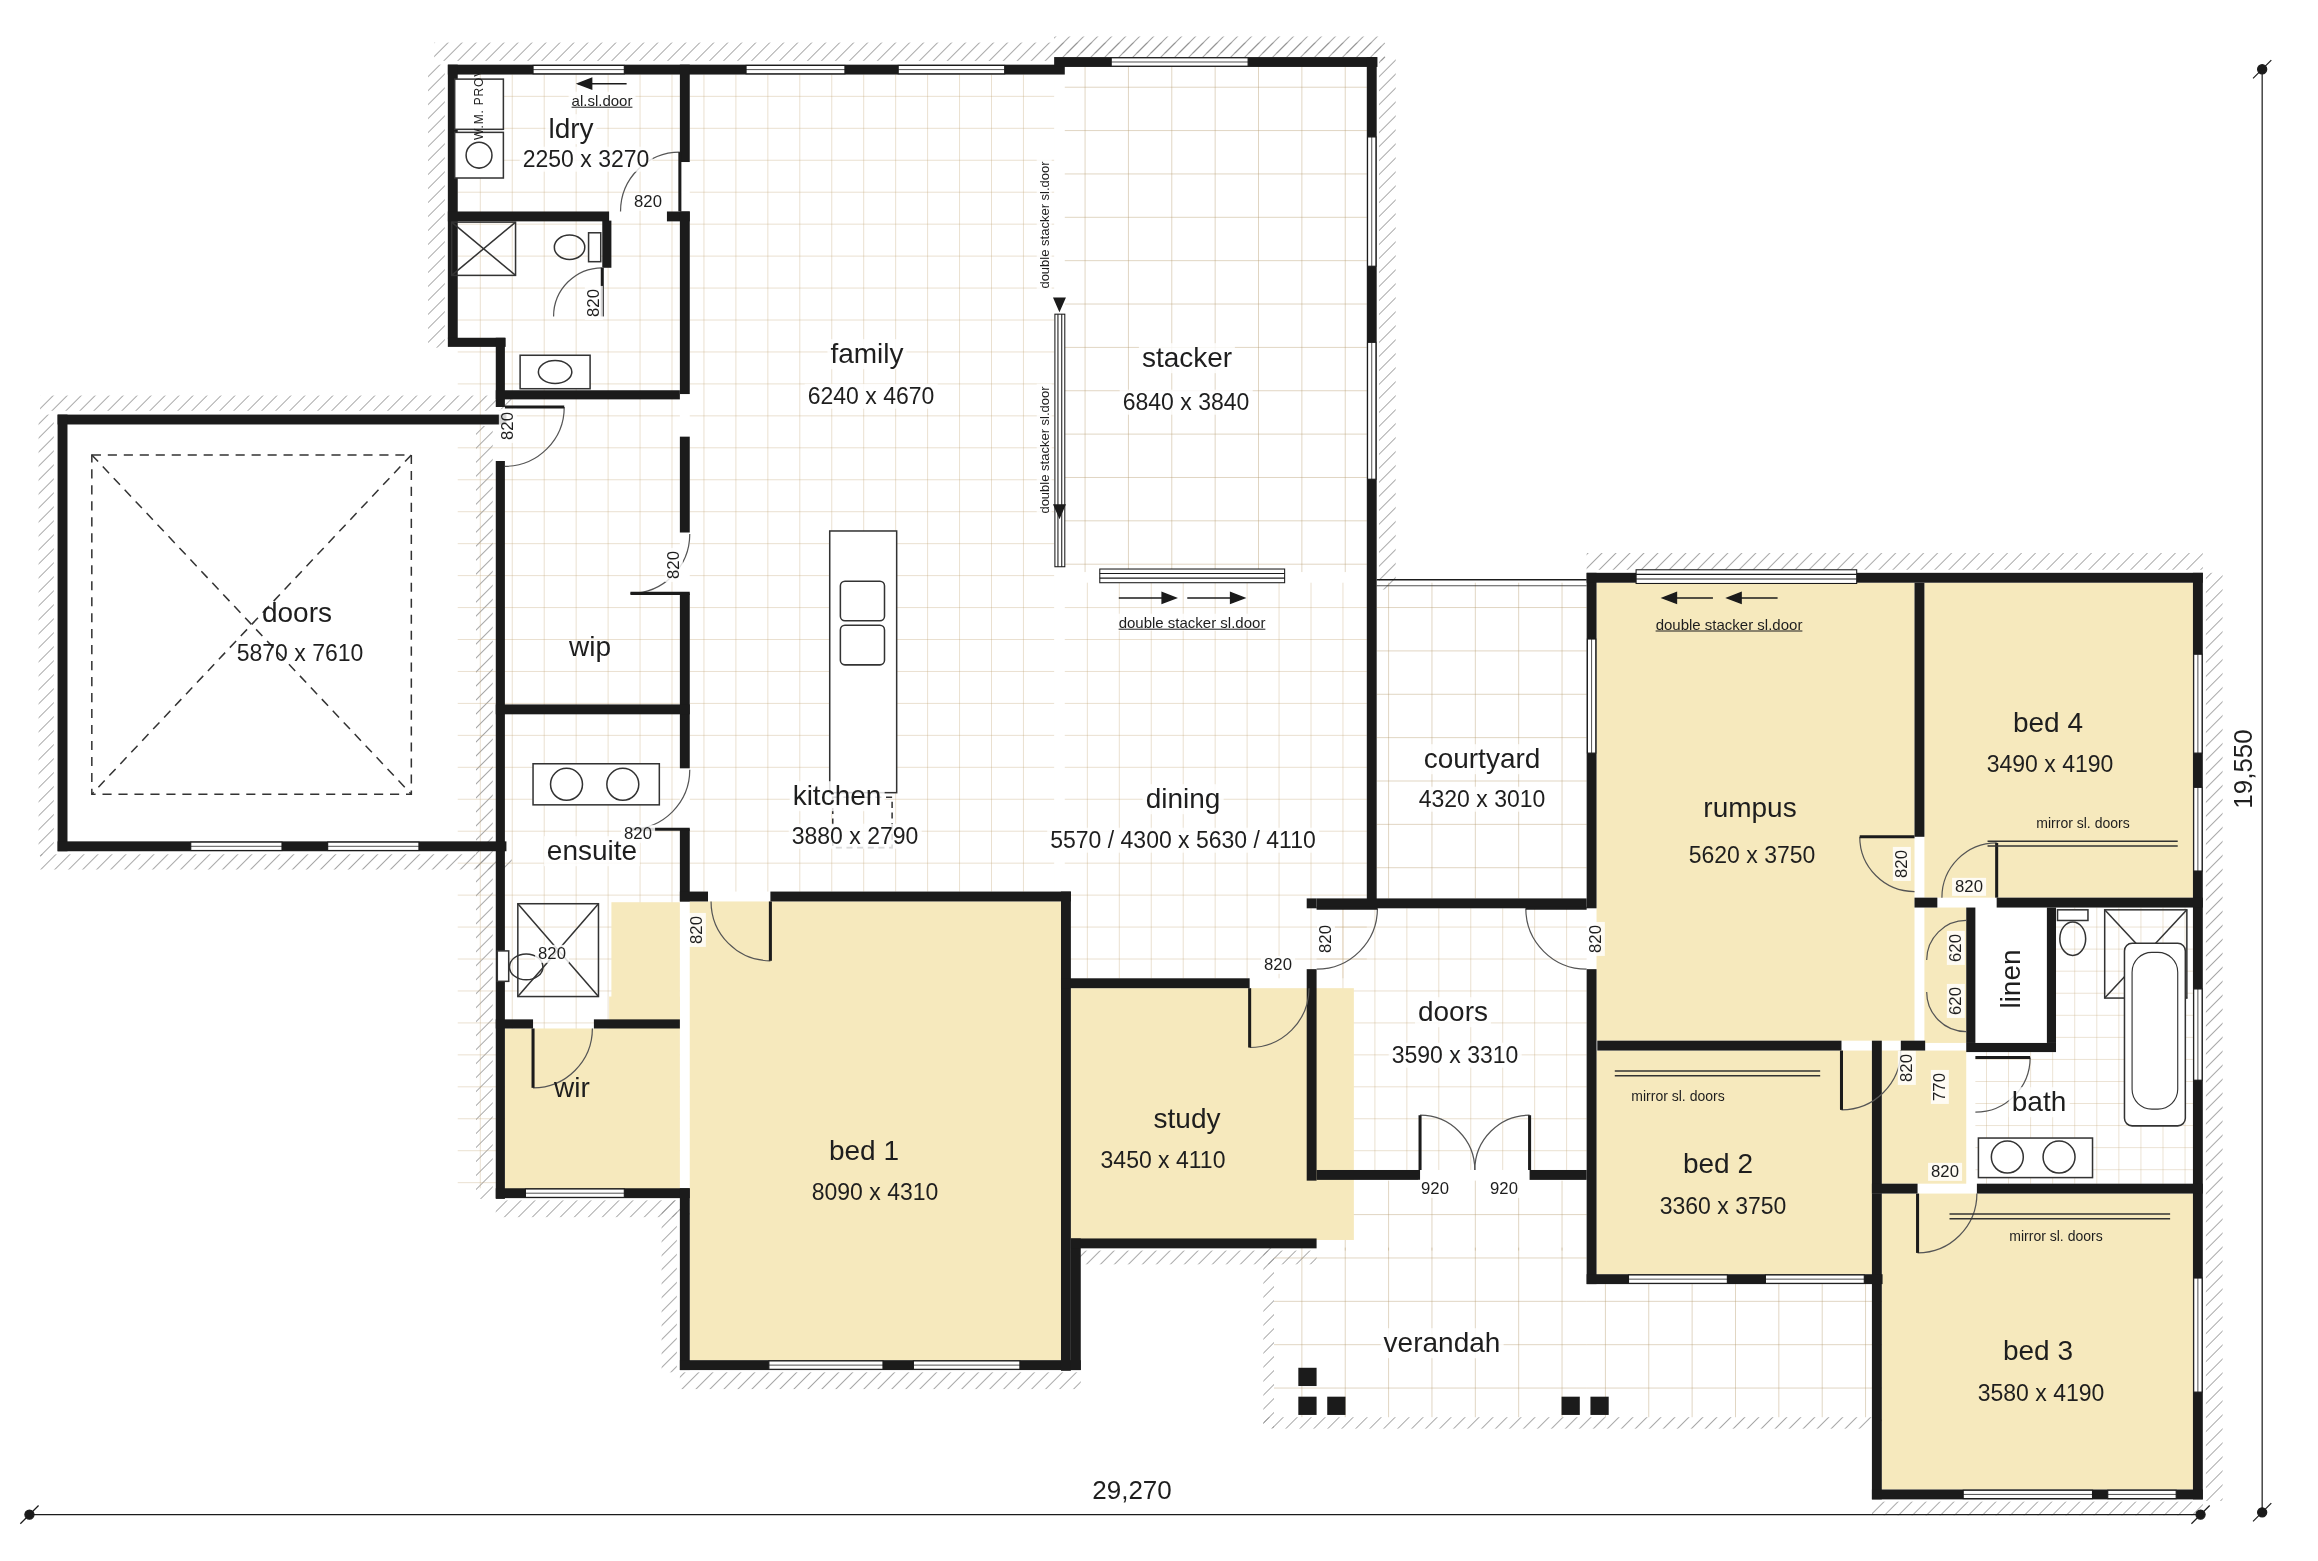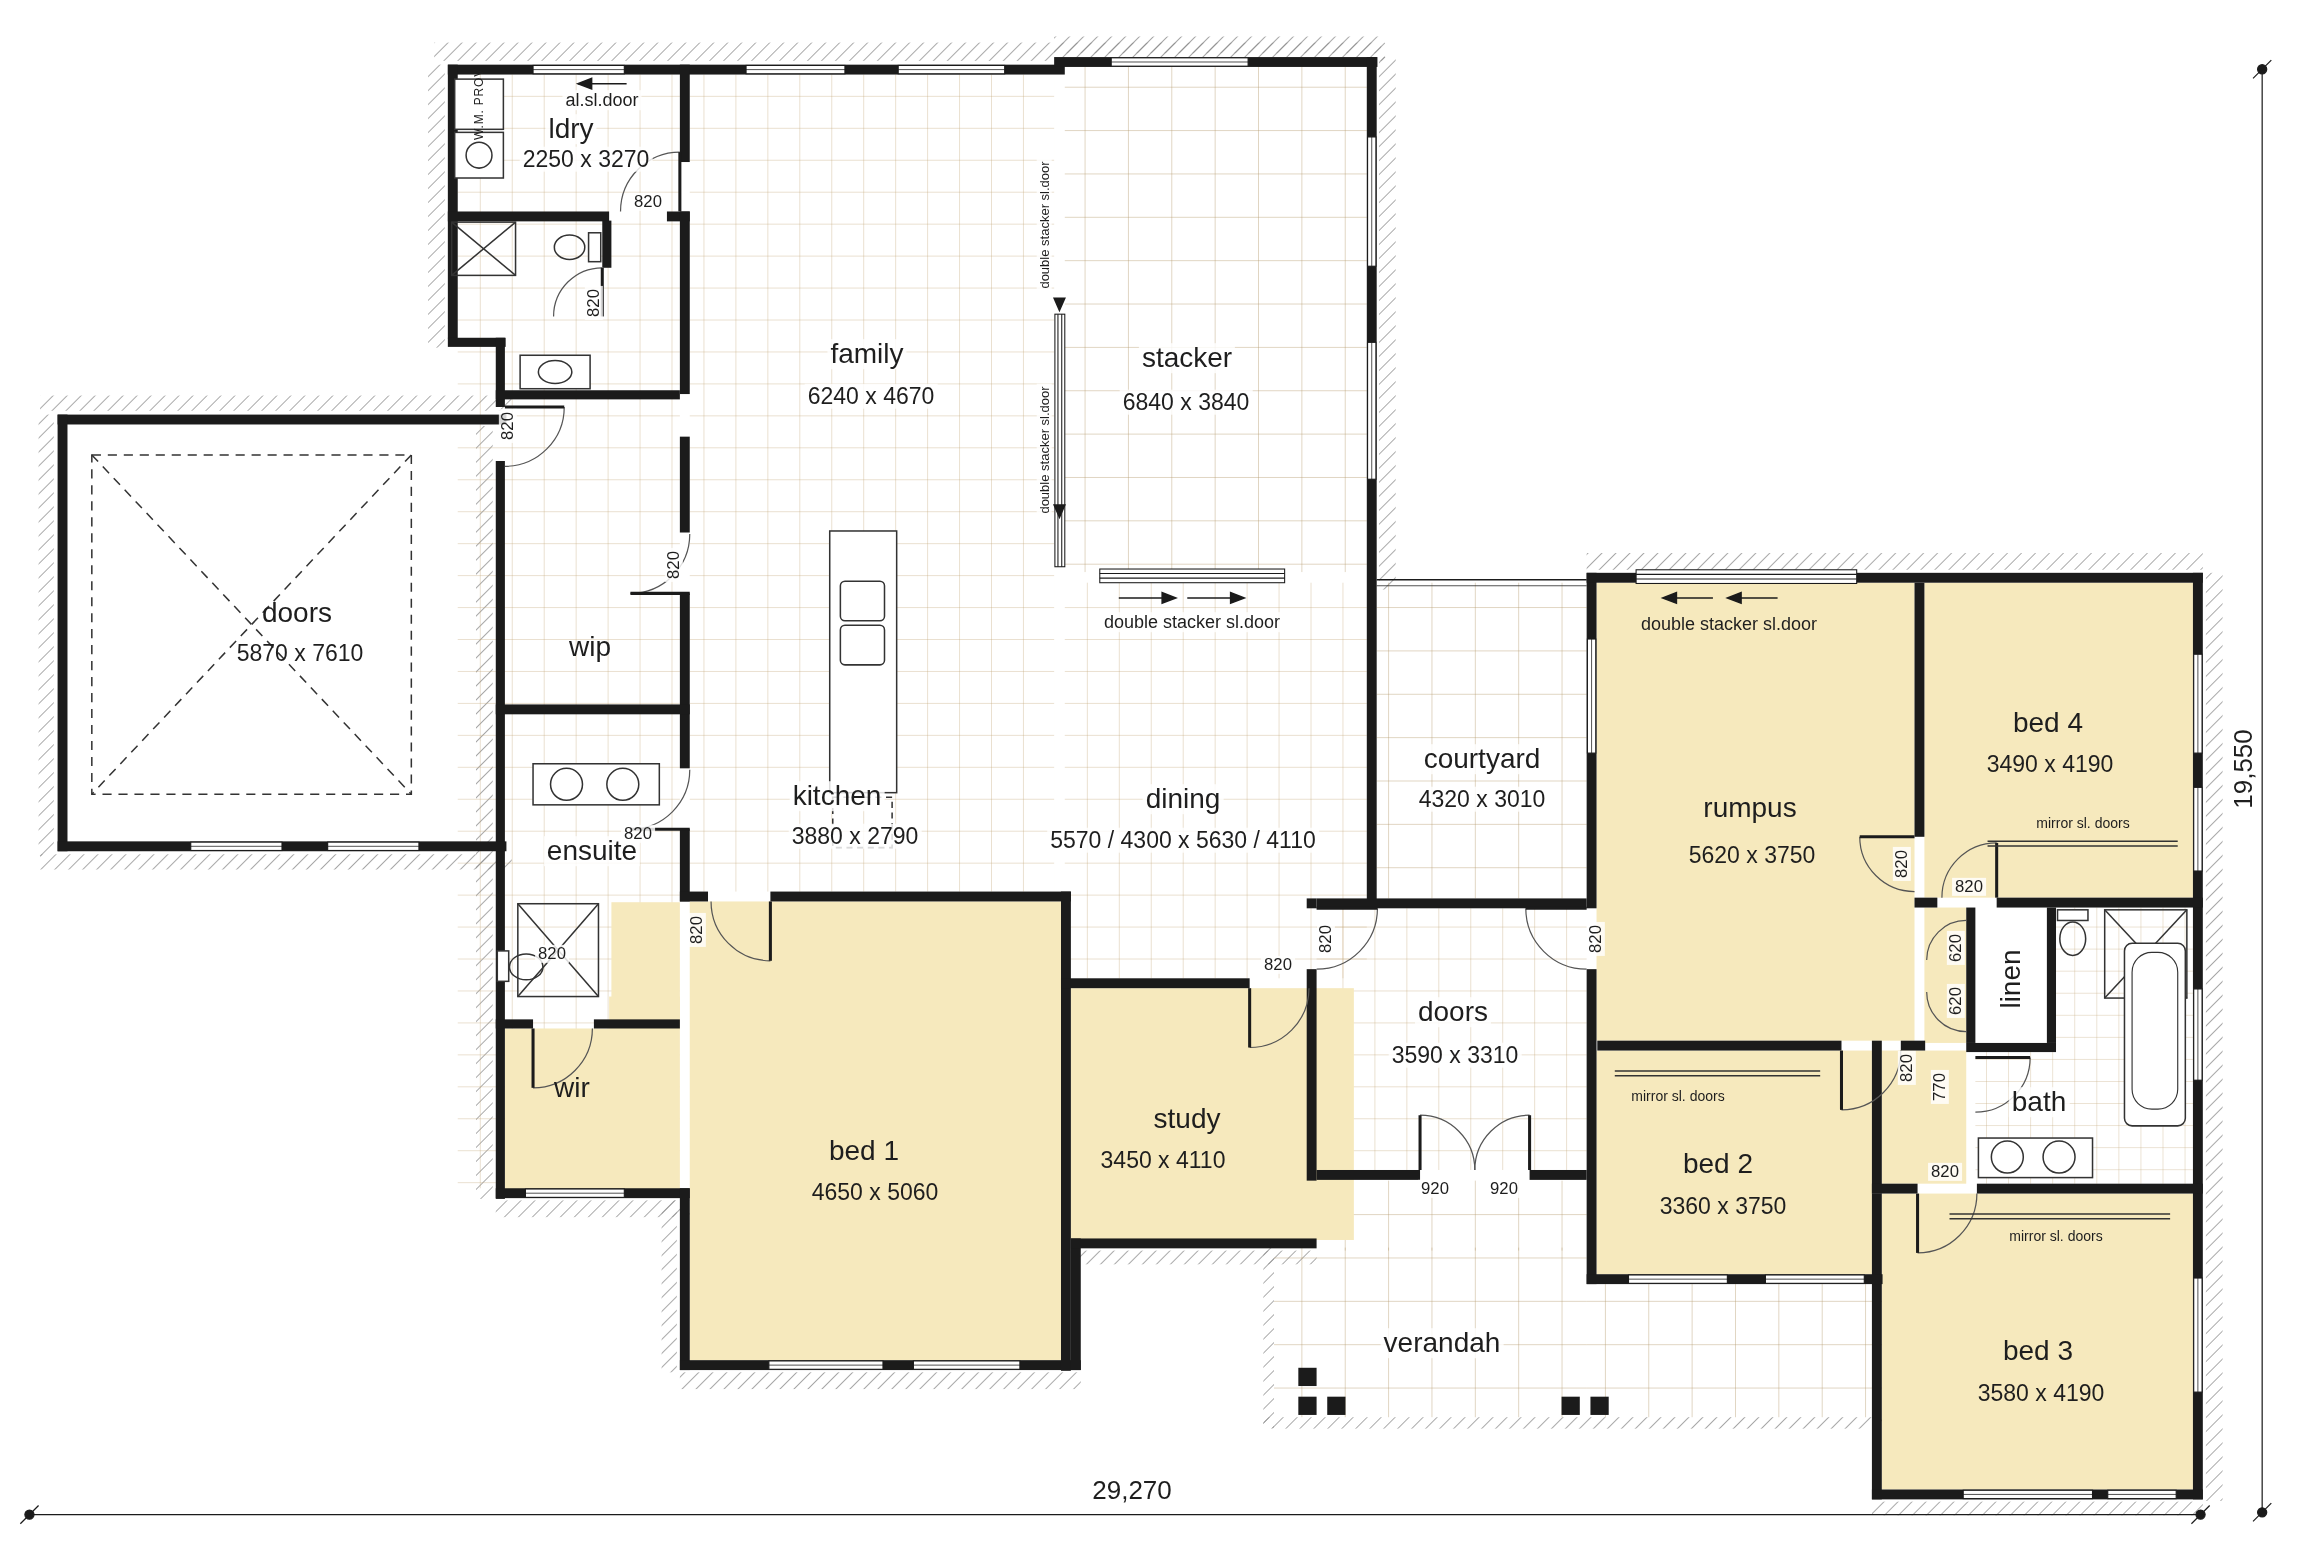--- a/index.html
+++ b/index.html
@@ -6,21 +6,21 @@
   #canvas{position:relative;width:2319px;height:1561px;background:#ffffff;overflow:hidden;
           font-family:"Liberation Sans", sans-serif;}
   #canvas svg{position:absolute;left:0;top:0;}
   .lbl{position:absolute;transform:translate(-50%,-50%);white-space:nowrap;color:#1e1e1e;
        line-height:1;background:rgba(255,255,255,.82);padding:0.8px 3px;}
   .nobg{background:transparent;padding:0;}
   .vert{transform:translate(-50%,-50%) rotate(-90deg);}
   .rname{font-size:28px;}
   .rdims{font-size:23px;}
   .door{font-size:16.7px;}
-  .ann{font-size:18px;}
+  .ann{font-size:15px;text-decoration:underline;}
   .annv{font-size:13px;}
   .mir{font-size:14px;}
   .big{font-size:26px;}
   .wm{font-size:12px;letter-spacing:0.8px;}
 </style>
 </head>
 <body>
 
 <div id="canvas">
 
@@ -364,21 +364,21 @@
 <div class="lbl rdims" style="left:1183px;top:840px">5570 / 4300 x 5630 / 4110</div>
 <div class="lbl rname" style="left:1482px;top:759px">courtyard</div>
 <div class="lbl rdims" style="left:1482px;top:799px">4320 x 3010</div>
 <div class="lbl rname nobg" style="left:1750px;top:808px">rumpus</div>
 <div class="lbl rdims nobg" style="left:1752px;top:855px">5620 x 3750</div>
 <div class="lbl rname nobg" style="left:2048px;top:723px">bed 4</div>
 <div class="lbl rdims nobg" style="left:2050px;top:764px">3490 x 4190</div>
 <div class="lbl rname" style="left:592px;top:851px">ensuite</div>
 <div class="lbl rname nobg" style="left:572px;top:1088px">wir</div>
 <div class="lbl rname nobg" style="left:864px;top:1151px">bed 1</div>
-<div class="lbl rdims nobg" style="left:875px;top:1192px">4650 x 5060</div>
+<div class="lbl rdims nobg" style="left:875px;top:1192px">8090 x 4310</div>
 <div class="lbl rname nobg" style="left:1187px;top:1119px">study</div>
 <div class="lbl rdims nobg" style="left:1163px;top:1160px">3450 x 4110</div>
 <div class="lbl rname" style="left:1453px;top:1012px">doors</div>
 <div class="lbl rdims" style="left:1455px;top:1055px">3590 x 3310</div>
 <div class="lbl rname nobg" style="left:1718px;top:1164px">bed 2</div>
 <div class="lbl rdims nobg" style="left:1723px;top:1206px">3360 x 3750</div>
 <div class="lbl rname vert nobg" style="left:2011px;top:979px">linen</div>
 <div class="lbl rname" style="left:2039px;top:1102px">bath</div>
 <div class="lbl rname nobg" style="left:2038px;top:1351px">bed 3</div>
 <div class="lbl rdims nobg" style="left:2041px;top:1393px">3580 x 4190</div>

